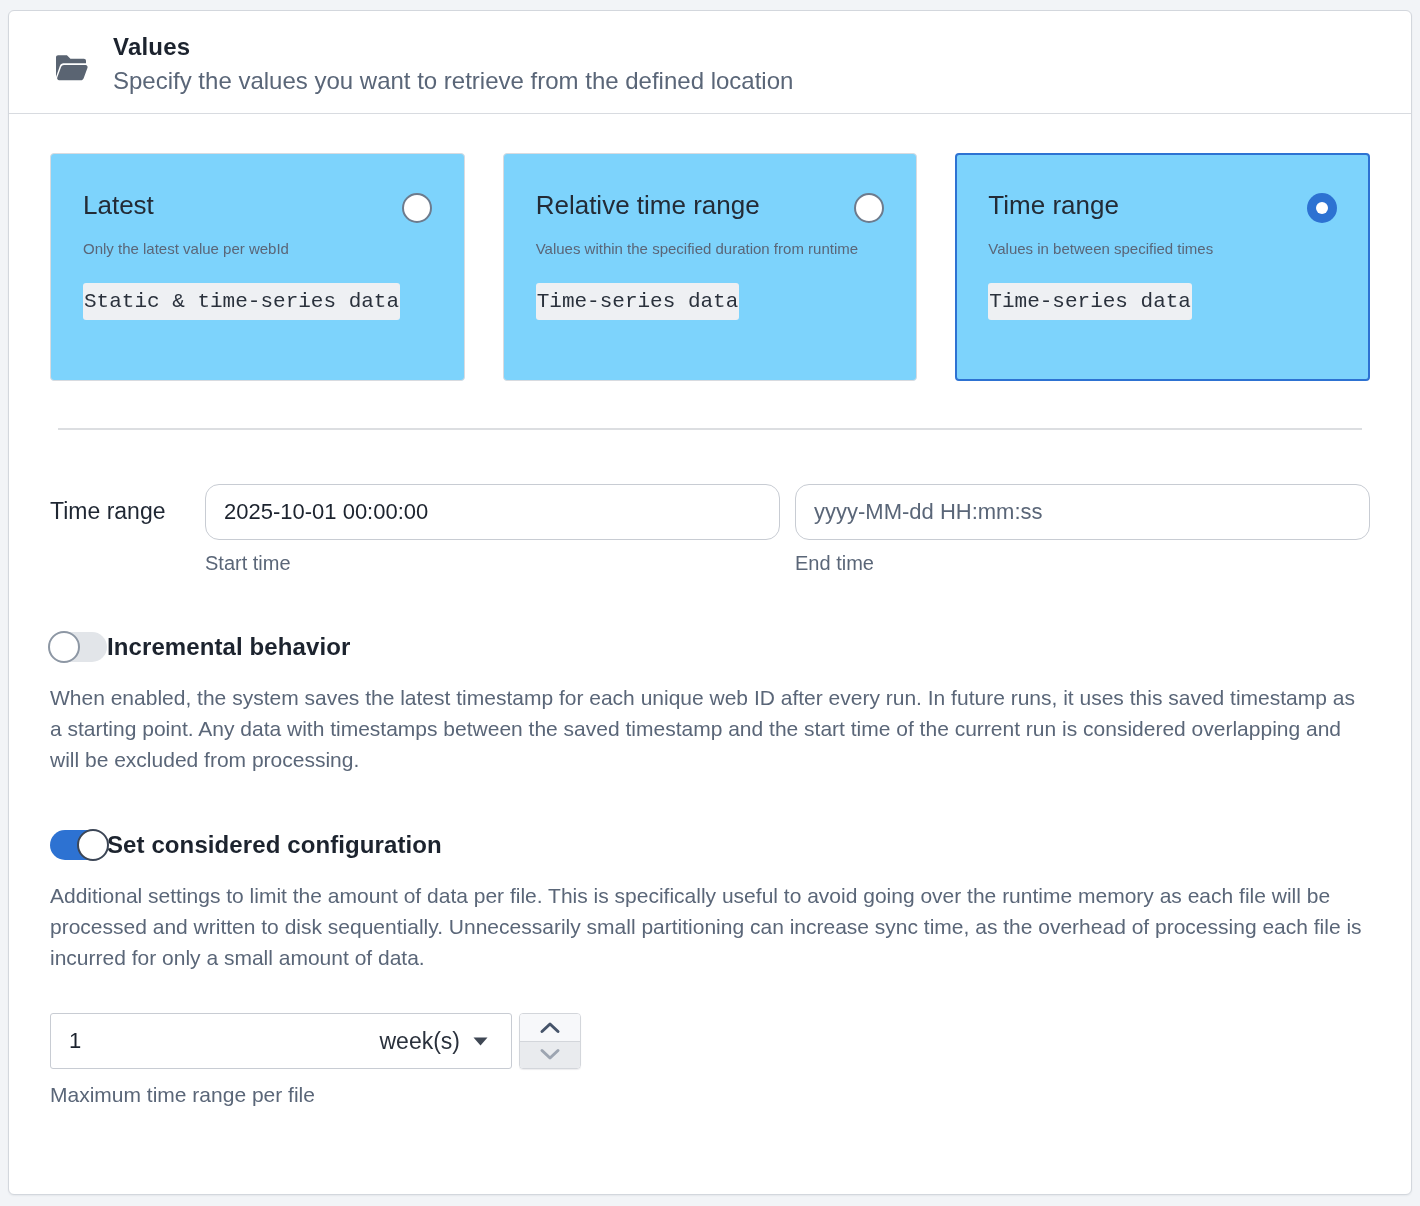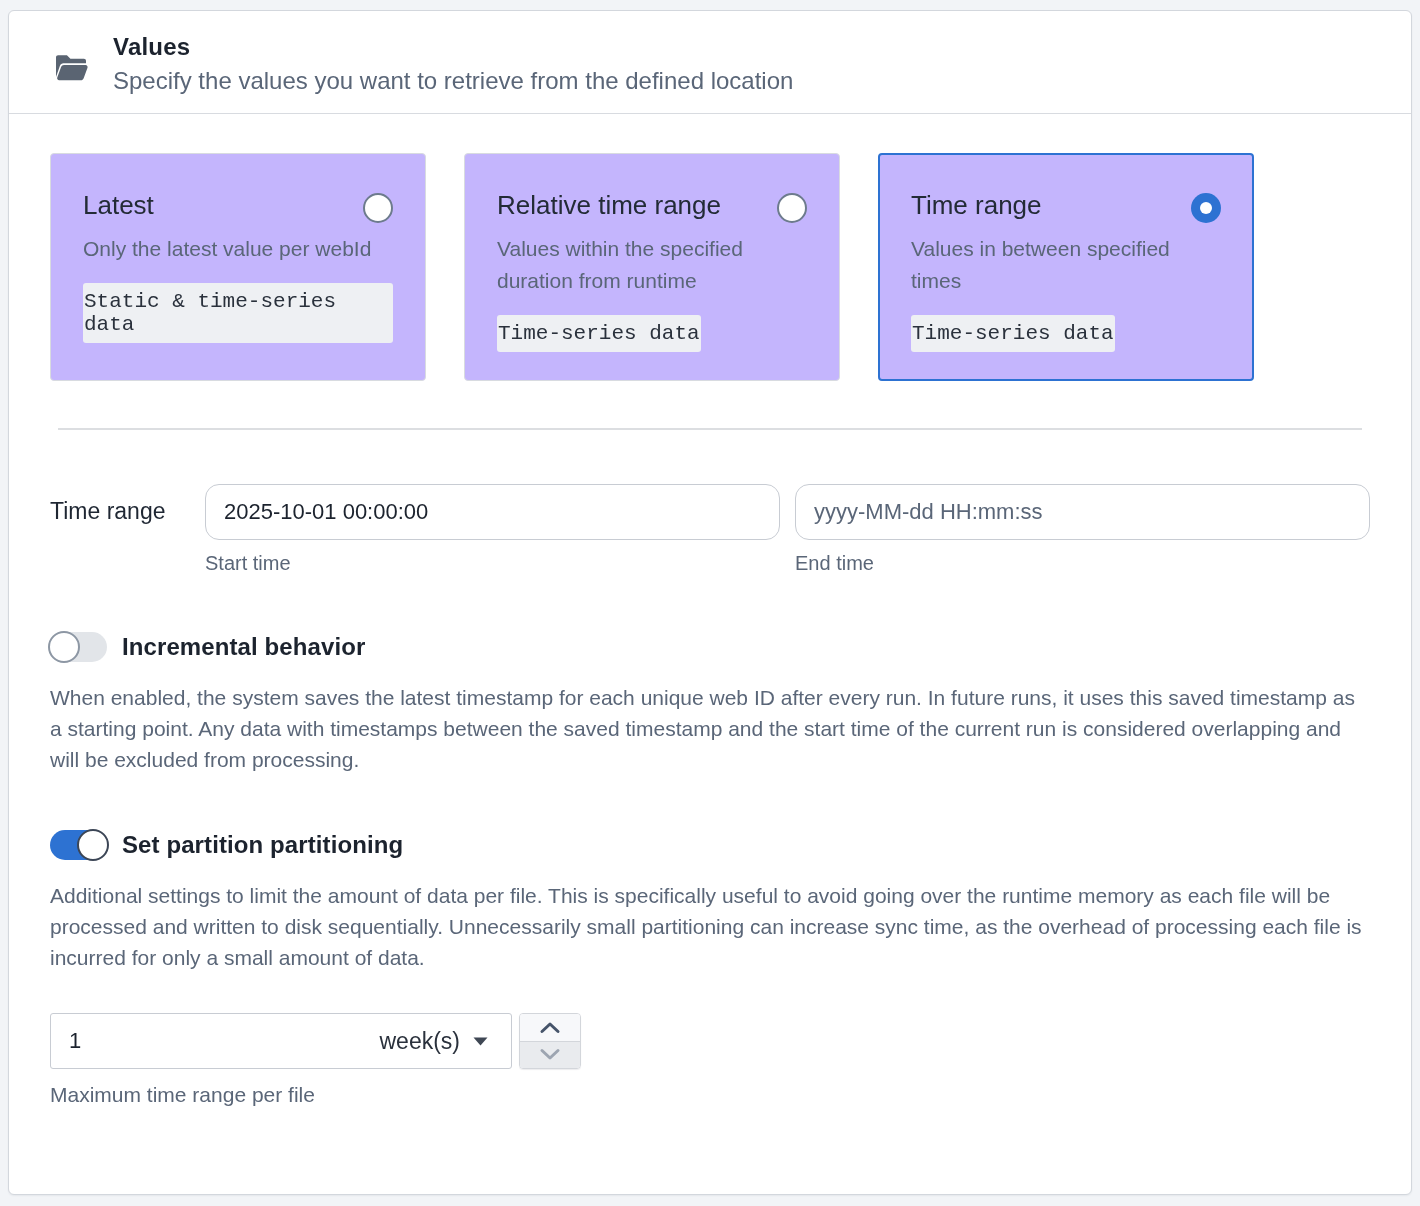--- a/index.html
+++ b/index.html
@@ -36,34 +36,34 @@
   .header-subtitle {
     font-size: 24px;
     color: #5a6678;
     margin-top: 6px;
   }
   
   .panel-body { padding: 39px 41px 0 41px; }
   
   .cards { display: flex; gap: 38px; }
   .card {
-    width: 376px; height: 228px;
+    width: 415px; height: 228px;
     border: 1px solid #d8dbe0;
     border-radius: 4px;
     padding: 36px 32px 0 32px;
-    background: #c4b5fd;
+    background: #7dd3fc;
     cursor: pointer;
   }
   .card.selected {
     border: 2px solid #2d72d2;
     padding: 35px 31px 0 31px;
   }
   .card-top { display: flex; justify-content: space-between; align-items: flex-start; }
   .card-title { font-size: 26px; color: #232b36; font-weight: 400; }
-  .card-desc  { font-size: 21px; color: #5a6678; line-height: 32px; margin-top: 10px; }
+  .card-desc  { font-size: 15px; color: #5a6678; line-height: 32px; margin-top: 10px; }
   .card-badge {
     display: inline-block;
     margin-top: 18px;
     background: #eef0f3;
     border-radius: 3px;
     padding: 7px 1px;
     font-size: 21px;
     color: #2a313c;
     font-family: Liberation Mono, monospace;
   }
@@ -113,21 +113,21 @@
     font-family: "Liberation Sans", sans-serif;
     font-size: 22px;
     color: #1c232e;
     padding: 0 18px;
     outline: none;
     background: #fff;
   }
   .text-input::placeholder { color: #5a6678; opacity: 1; }
   .field-helper { font-size: 20px; color: #5a6678; margin-top: 12px; }
   
-  .toggle-row { display: flex; align-items: center; gap: 15px; }
+  .toggle-row { display: flex; align-items: center; }
   .toggle-row.first { margin-top: 57px; }
   .toggle-row.second { margin-top: 55px; }
   .toggle {
     position: relative;
     width: 57px; height: 30px;
     border-radius: 15px;
     cursor: pointer;
     flex: 0 0 auto;
   }
   .toggle.off { background: #e2e5e9; }
@@ -272,21 +272,21 @@
           <span class="knob"></span>
         </span>
       <span class="toggle-label">Incremental behavior</span>
     </div>
     <p class="section-desc">When enabled, the system saves the latest timestamp for each unique web ID after every run. In future runs, it uses this saved timestamp as a starting point. Any data with timestamps between the saved timestamp and the start time of the current run is considered overlapping and will be excluded from processing.</p>
 
     <div class="toggle-row second">
       <span class="toggle on">
           <span class="knob"></span>
         </span>
-      <span class="toggle-label">Set partition partitioning</span>
+      <span class="toggle-label">Set considered configuration</span>
     </div>
     <p class="section-desc">Additional settings to limit the amount of data per file. This is specifically useful to avoid going over the runtime memory as each file will be processed and written to disk sequentially. Unnecessarily small partitioning can increase sync time, as the overhead of processing each file is incurred for only a small amount of data.</p>
 
     <div class="partition-row">
       <div class="unit-input">
         <input type="text" value="1" style="">
         <button class="unit-select">
           <span>week(s)</span>
           <span style="line-height:0;">
             <svg width="17" height="11" viewBox="0 0 17 11">

